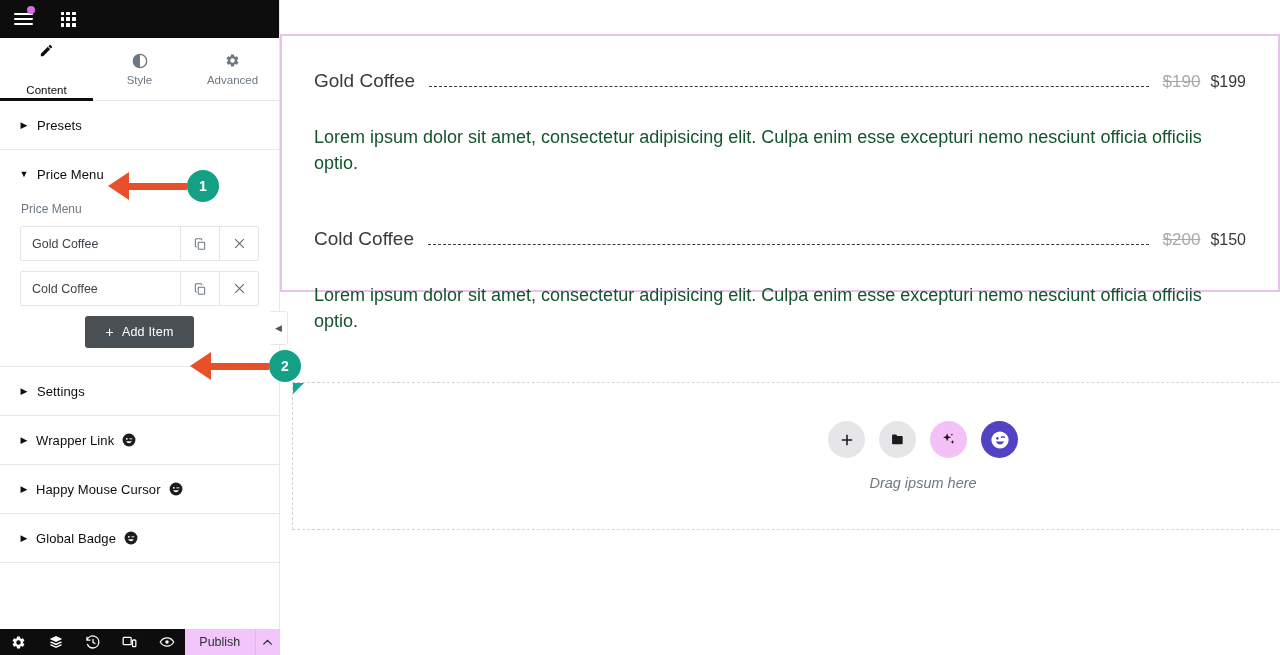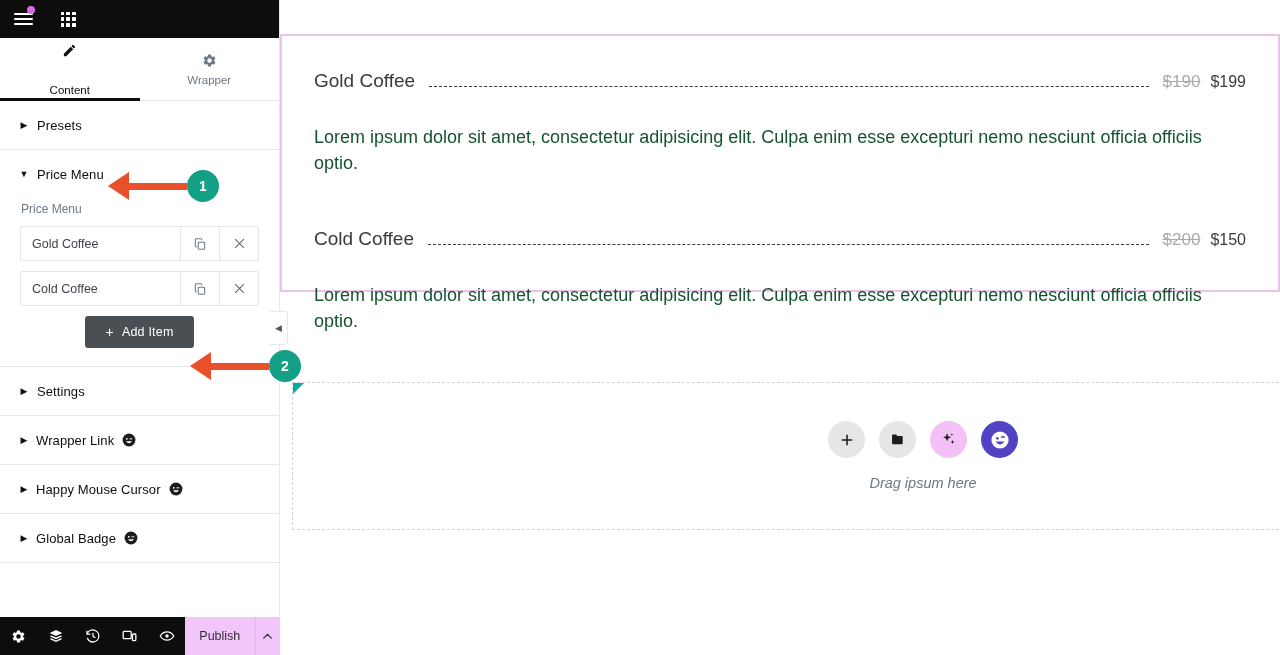--- a/index.html
+++ b/index.html
@@ -134,21 +134,21 @@
     height: 32px; padding: 0 20px;
     font-size: 12.5px; font-family: inherit;
     display: flex; align-items: center; gap: 8px;
     cursor: pointer; letter-spacing: .2px;
   }
   .add-item .plus { font-size: 14px; line-height: 1; }
 
   
   .panel-footer {
     position: absolute; left: 0; bottom: 0;
-    width: 280px; height: 38px; display: flex;
+    width: 280px; height: 26px; display: flex;
     background: #0d0d0d; z-index: 6; justify-content: flex-end;
   }
   .pf-icons { display: flex; align-items: center; flex: 1; }
   .pf-ico {
     width: 37px; height: 38px;
     display: flex; align-items: center; justify-content: center;
     cursor: pointer;
   }
   .pf-publish {
     width: 103px; background: #f3c6fb; color: #2f2f34;
@@ -290,25 +290,34 @@
       <div class="tab active">
         <span class="tab-ico">
           <svg width="15" height="15" viewBox="0 0 24 24" fill="#0d0d0d">
             <path d="M3 17.25V21h3.75L17.81 9.94l-3.75-3.75L3 17.25zM20.71 7.04a1 1 0 000-1.41l-2.34-2.34a1 1 0 00-1.41 0l-1.83 1.83 3.75 3.75 1.83-1.83z"></path>
           </svg>
         </span>
         <span>Content</span>
       </div>
       <div class="tab">
         <span class="tab-ico">
+          <svg width="16" height="16" viewBox="0 0 24 24">
+            <circle cx="12" cy="12" r="10" fill="none" stroke="#6d7882" stroke-width="2"></circle>
+            <path d="M12 2a10 10 0 000 20z" fill="#6d7882"></path>
+          </svg>
+        </span>
+        <span>Style</span>
+      </div>
+      <div class="tab">
+        <span class="tab-ico">
           <svg width="15" height="15" viewBox="0 0 24 24" fill="#6d7882">
             <path d="M19.14 12.94a7.07 7.07 0 000-1.88l2.03-1.58a.5.5 0 00.12-.64l-1.92-3.32a.5.5 0 00-.6-.22l-2.39.96a7.03 7.03 0 00-1.62-.94l-.36-2.54a.5.5 0 00-.5-.42h-3.84a.5.5 0 00-.5.42l-.36 2.54c-.58.24-1.12.55-1.62.94l-2.39-.96a.5.5 0 00-.6.22L2.71 8.84a.5.5 0 00.12.64l2.03 1.58a7.07 7.07 0 000 1.88L2.83 14.52a.5.5 0 00-.12.64l1.92 3.32c.14.22.4.31.6.22l2.39-.96c.5.39 1.04.7 1.62.94l.36 2.54a.5.5 0 00.5.42h3.84a.5.5 0 00.5-.42l.36-2.54c.58-.24 1.12-.55 1.62-.94l2.39.96c.2.09.46 0 .6-.22l1.92-3.32a.5.5 0 00-.12-.64l-2.03-1.58zM12 15.6A3.6 3.6 0 1112 8.4a3.6 3.6 0 010 7.2z"></path>
           </svg>
         </span>
-        <span>Wrapper</span>
+        <span>Advanced</span>
       </div>
     </div>
 
     <div class="section">
       <div class="sec-head">
         <span class="caret">▶</span>
         <span class="sec-label">Presets</span>
       </div>
     </div>
 

